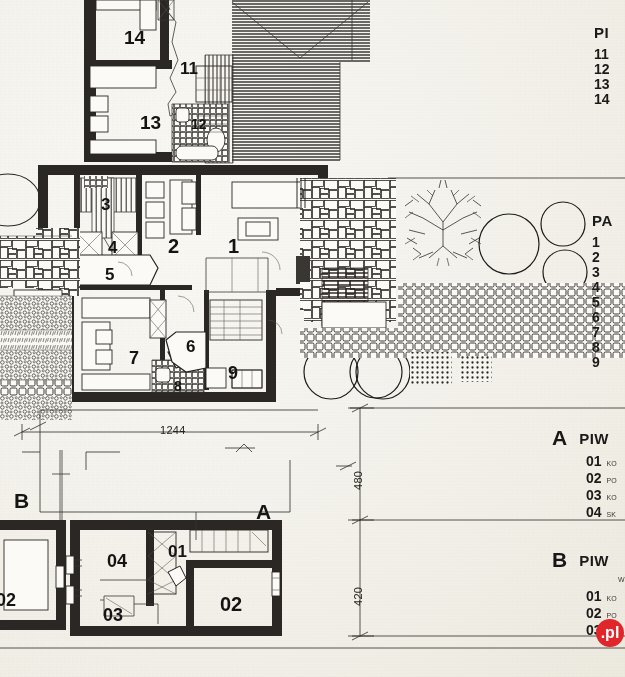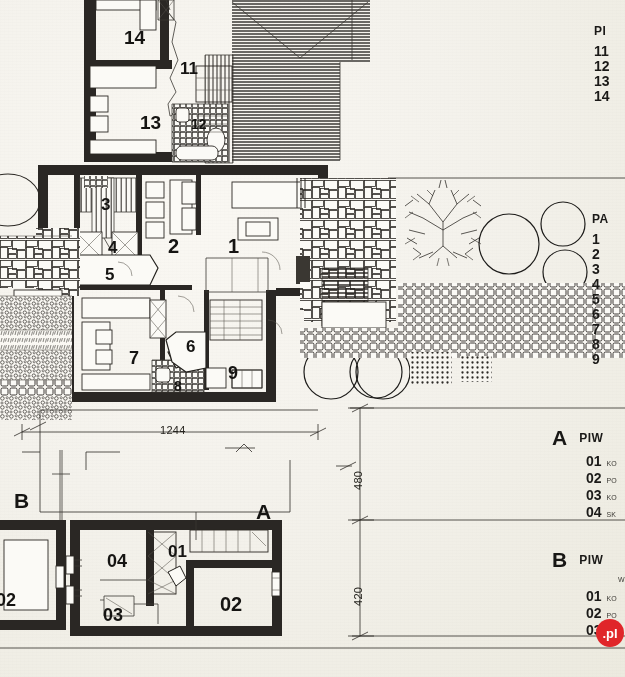--- a/index.html
+++ b/index.html
@@ -26,21 +26,21 @@
   .wall{fill:#2a2724;}
   .thin{stroke:#3a3732;stroke-width:.8;fill:none;}
   .hair{stroke:#55514a;stroke-width:.55;fill:none;}
   .lite{fill:#fbfaf6;stroke:#2c2925;stroke-width:.9;}
   .dimline{stroke:#2e2b27;stroke-width:.8;fill:none;}
 
   
   .legend{
     position:absolute;color:#1b1a18;font-family:"Liberation Sans",sans-serif;
   }
-  .leg-head{font-weight:bold;font-size:12px;letter-spacing:.5px;}
+  .leg-head{font-weight:bold;font-size:15px;letter-spacing:.5px;}
   .leg-num{font-weight:bold;font-size:14px;line-height:15px;letter-spacing:0px;}
   .leg-sub{font-size:7px;color:#3b3934;line-height:15px;}
   .sect-letter{font-weight:bold;font-size:21px;color:#181715;}
 
   .roomnum{
     position:absolute;font-family:"Liberation Sans",sans-serif;font-weight:bold;
     color:#151412;line-height:1;
   }
   .dimtxt{
     position:absolute;font-family:"Liberation Sans",sans-serif;font-size:11px;
@@ -54,21 +54,21 @@
   
   #wm{
     position:absolute;left:424px;top:622px;
     font-family:"Liberation Sans",sans-serif;font-weight:bold;font-size:30px;
     color:#ffffff;letter-spacing:-0.5px;
     text-shadow:0 1px 2px rgba(80,78,70,.55);
     white-space:nowrap;
   }
   #wm-badge{
     position:absolute;left:596px;top:619px;width:28px;height:28px;border-radius:50%;
-    background:#e0262a;color:#fff;font-size:13px;font-weight:bold;
+    background:#e0262a;color:#fff;font-size:16px;font-weight:bold;
     display:flex;align-items:center;justify-content:center;
     font-family:"Liberation Sans",sans-serif;
   }
 </style>
 </head>
 <body>
 
 <div id="page">
   <div id="paper"></div>
   <div id="grain"></div>

